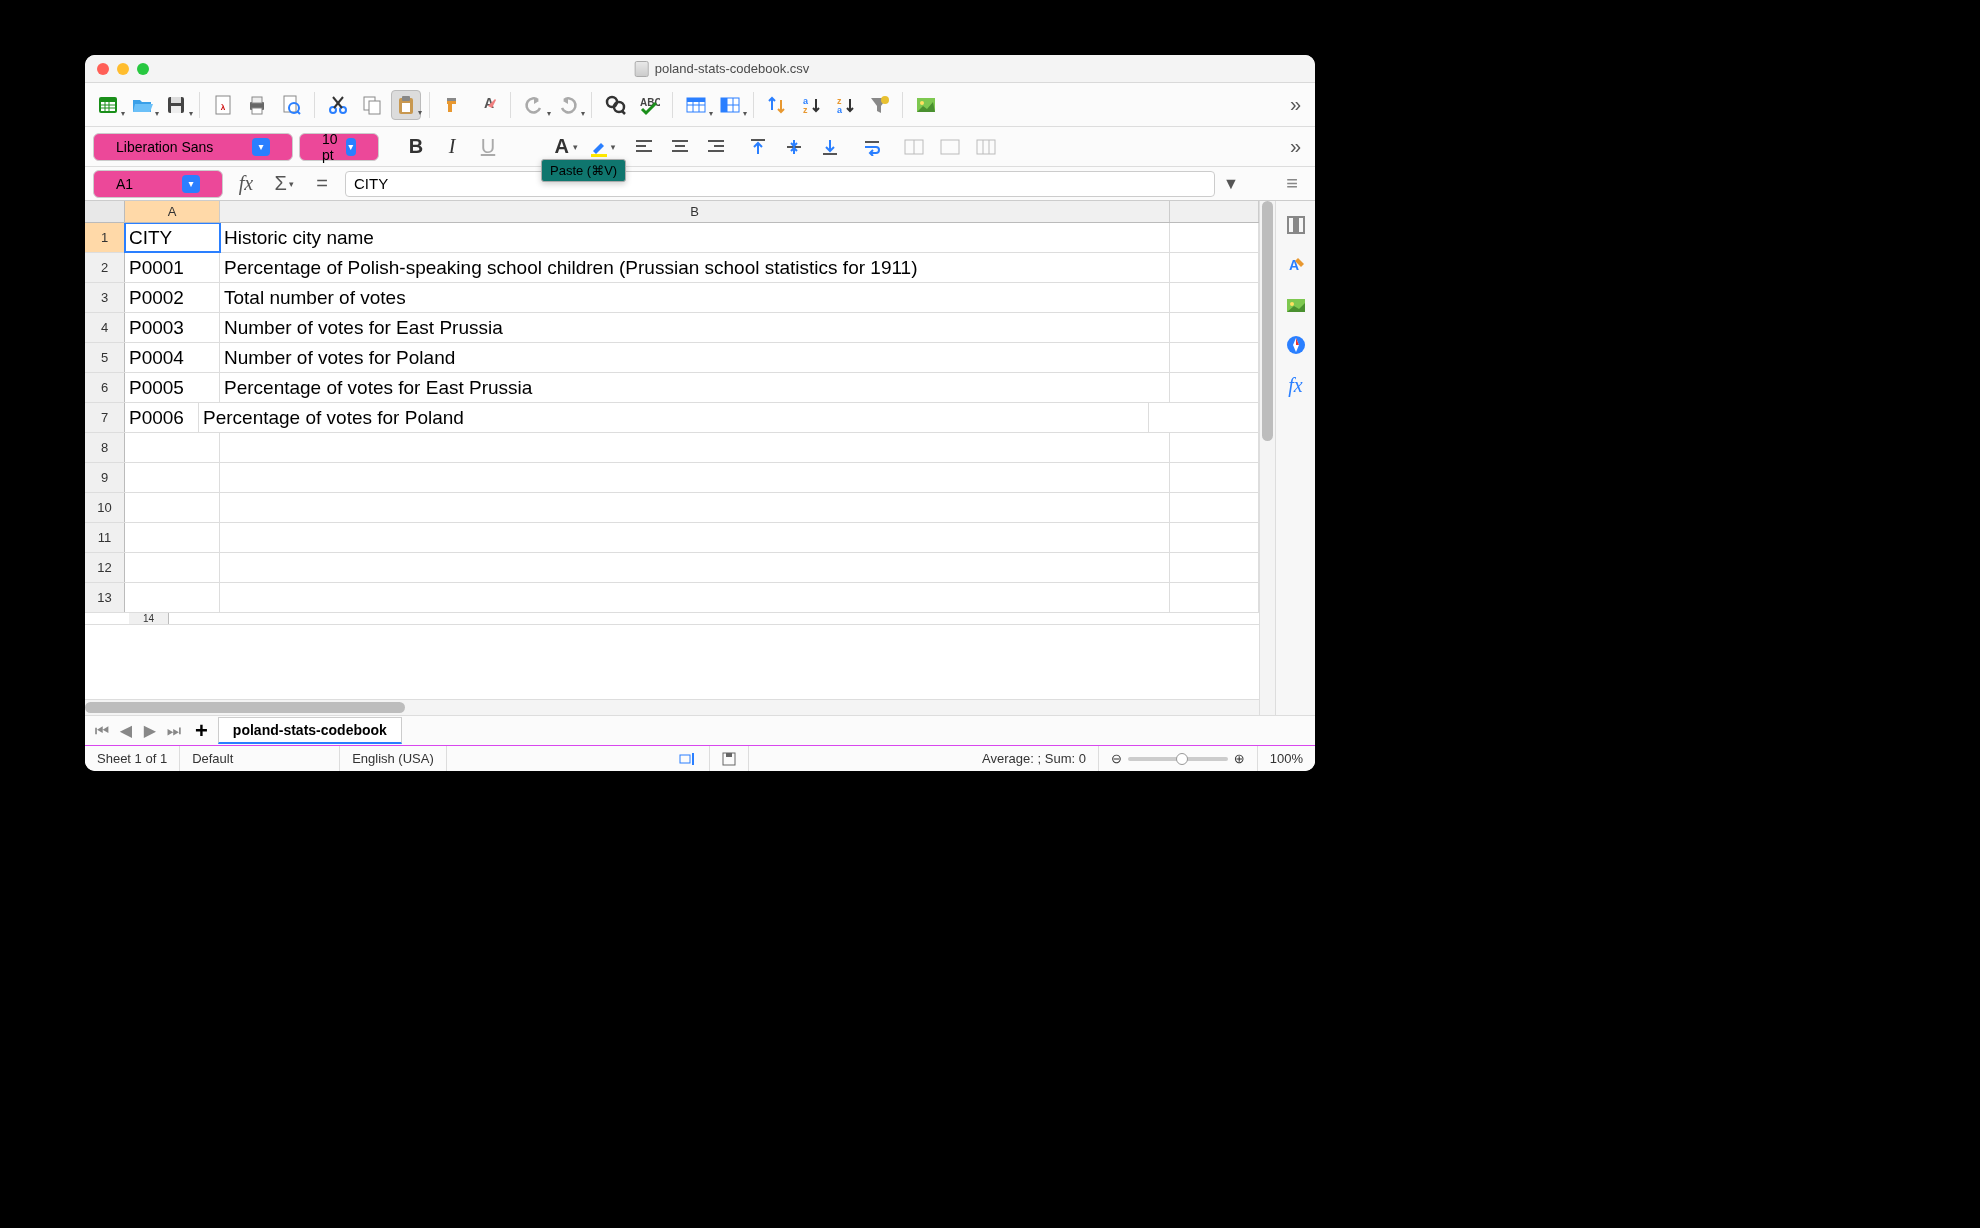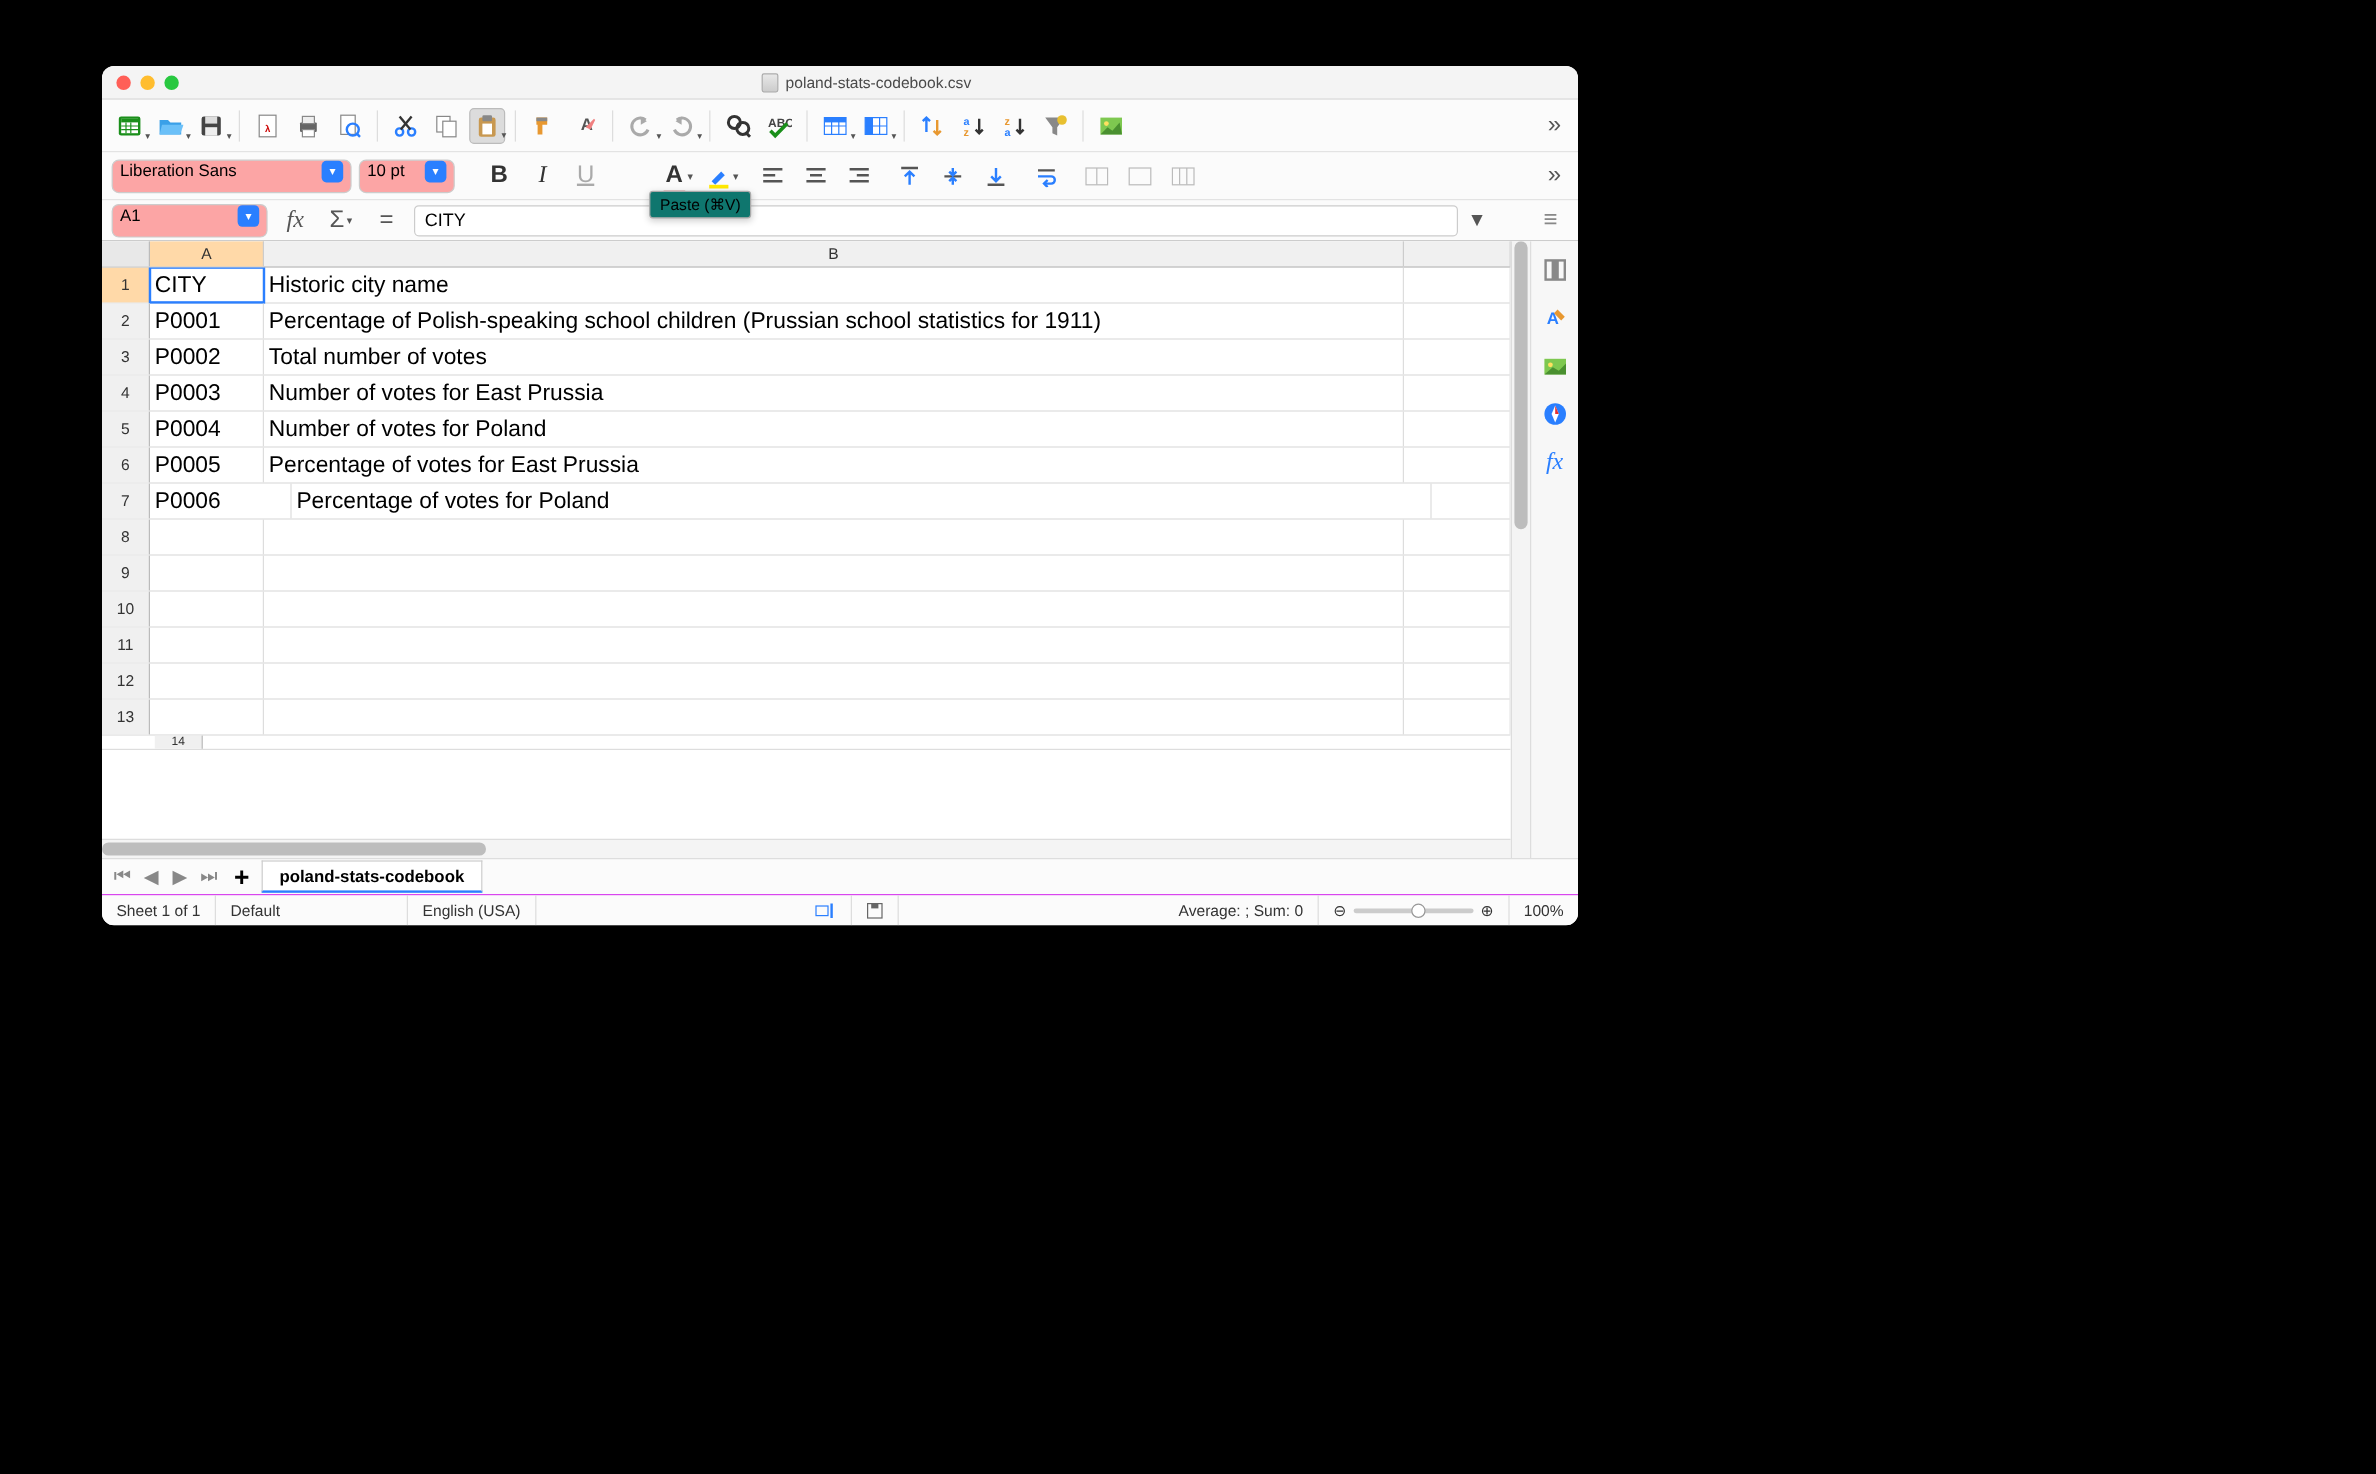--- a/index.html
+++ b/index.html
@@ -13,21 +13,21 @@
 .title .doc-icon{width:14px;height:16px;background:linear-gradient(#e8e8e8,#ccc);border:1px solid #aaa;border-radius:2px}
 
 .toolbar { display:flex; align-items:center; gap:4px; padding:6px 8px; background:#fbfbfb; border-bottom:1px solid #ddd; height:44px;}
 .toolbar .sep{width:1px;height:26px;background:#ddd;margin:0 4px}
 .tb-btn{width:30px;height:30px;display:flex;align-items:center;justify-content:center;border-radius:4px;position:relative}
 .tb-btn.active{background:#dcdcdc;border:1px solid #bbb}
 .tb-btn .drop{position:absolute;right:-2px;bottom:2px;font-size:8px;color:#555}
 .chev{font-size:20px;color:#555;padding:0 6px}
 
 .fmtbar{display:flex;align-items:center;gap:6px;padding:4px 8px;background:#fbfbfb;border-bottom:1px solid #ddd;height:40px}
-.combo{display:flex;align-items:flex-start;background:#fca5a5;border:1px solid #ccc;border-radius:6px;height:28px;padding:0 6px;font-size:14px}
+.combo{display:flex;align-items:center;background:#ec4899;border:1px solid #ccc;border-radius:6px;height:28px;padding:0 22px;font-size:14px}
 .combo .cdrop{width:18px;height:18px;background:#2a7fff;border-radius:4px;margin-left:6px;display:flex;align-items:center;justify-content:center;color:#fff;font-size:10px}
 .fbtn{width:30px;height:30px;display:flex;align-items:center;justify-content:center;font-size:20px;color:#333;border-radius:4px}
 .fbtn.dim{color:#aaa}
 
 .refbar{display:flex;align-items:center;gap:8px;padding:4px 8px;background:#fbfbfb;border-bottom:1px solid #ccc;height:34px}
 .refbar .cellref{width:130px}
 .refbar .fxbox{flex:1;background:#fff;border:1px solid #ccc;border-radius:4px;height:26px;padding:0 8px;font-size:15px;display:flex;align-items:center}
 .refbar .fxexp{width:18px;color:#555}
 
 .workarea{flex:1;display:flex;overflow:hidden}
@@ -432,21 +432,21 @@
             <div class="cell" style="flex: 1 1 0%;"></div>
           </div>
           <div class="row">
             <div class="rh">6</div>
             <div class="cell" style="width: 95px;">P0005</div>
             <div class="cell" style="width: 950px;">Percentage of votes for East Prussia</div>
             <div class="cell" style="flex: 1 1 0%;"></div>
           </div>
           <div class="row">
             <div class="rh">7</div>
-            <div class="cell" style="width: 118px;">P0006</div>
+            <div class="cell" style="width: 74px;">P0006</div>
             <div class="cell" style="width: 950px;">Percentage of votes for Poland</div>
             <div class="cell" style="flex: 1 1 0%;"></div>
           </div>
           <div class="row">
             <div class="rh">8</div>
             <div class="cell" style="width: 95px;"></div>
             <div class="cell" style="width: 950px;"></div>
             <div class="cell" style="flex: 1 1 0%;"></div>
           </div>
           <div class="row">

